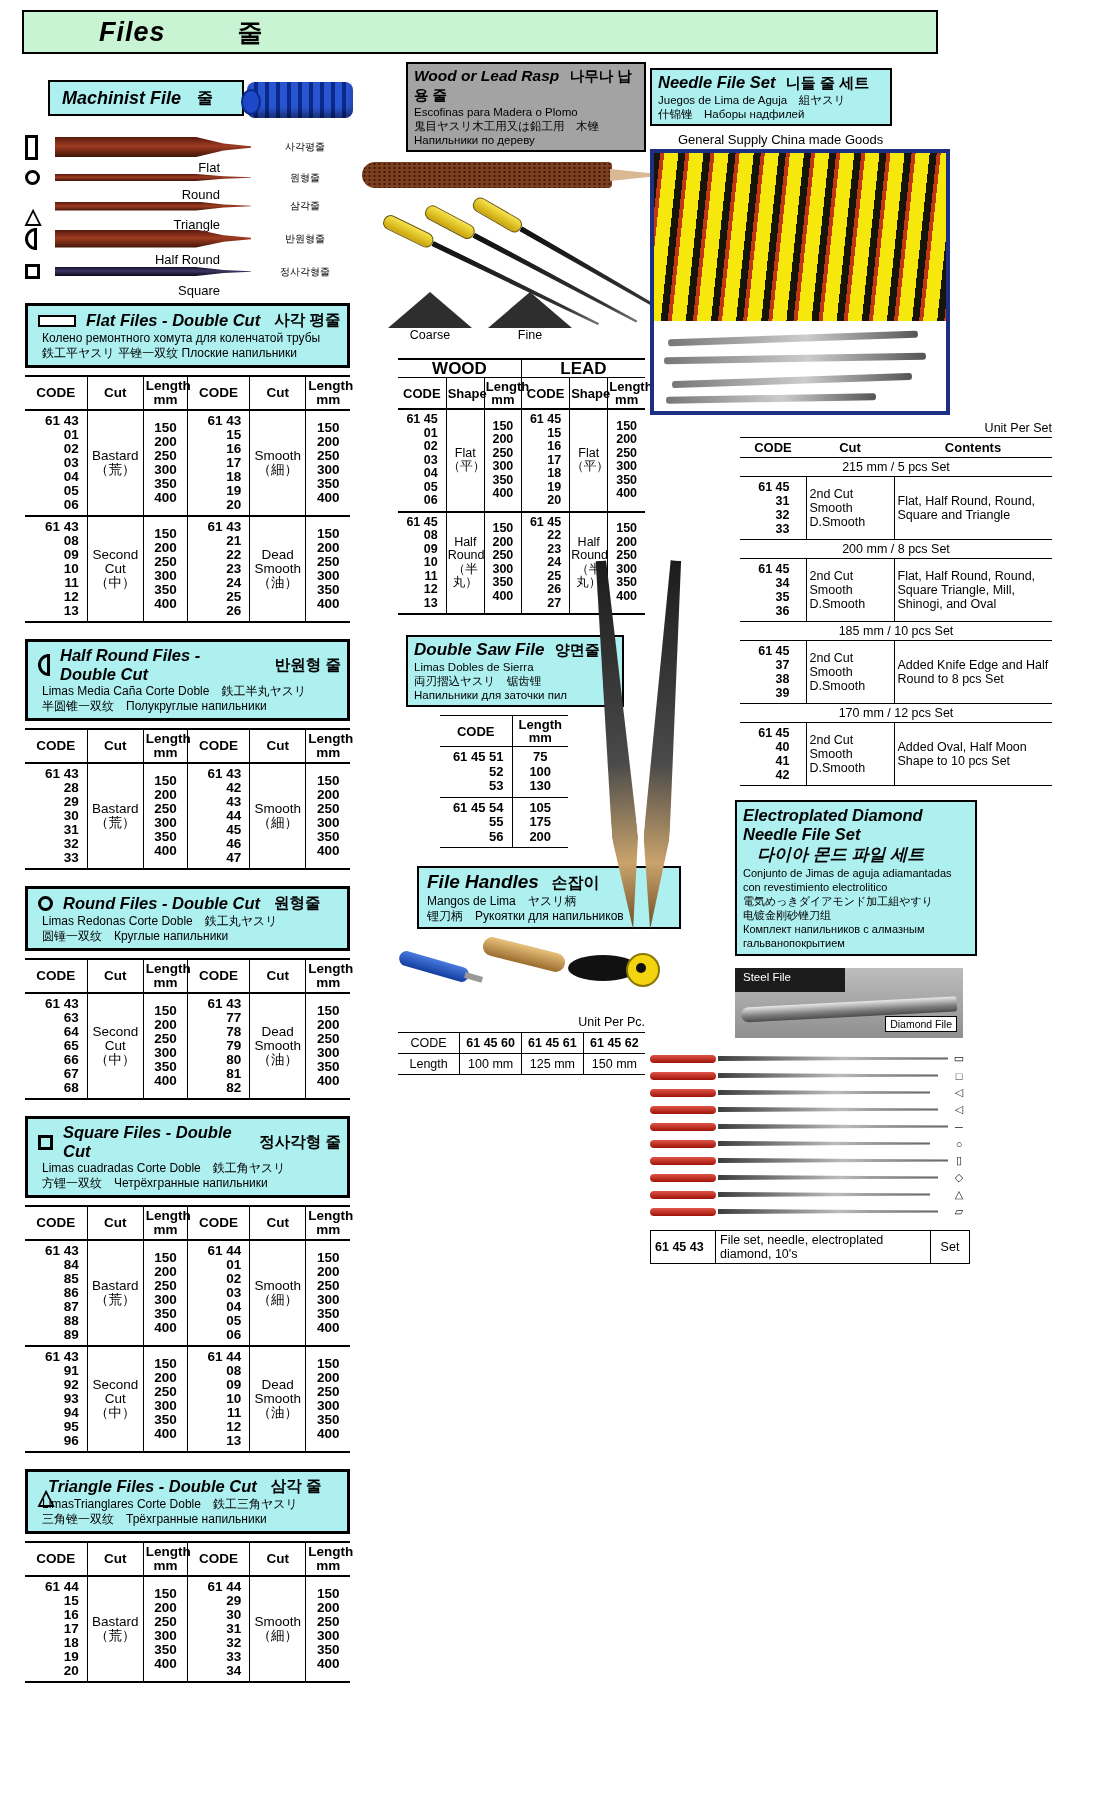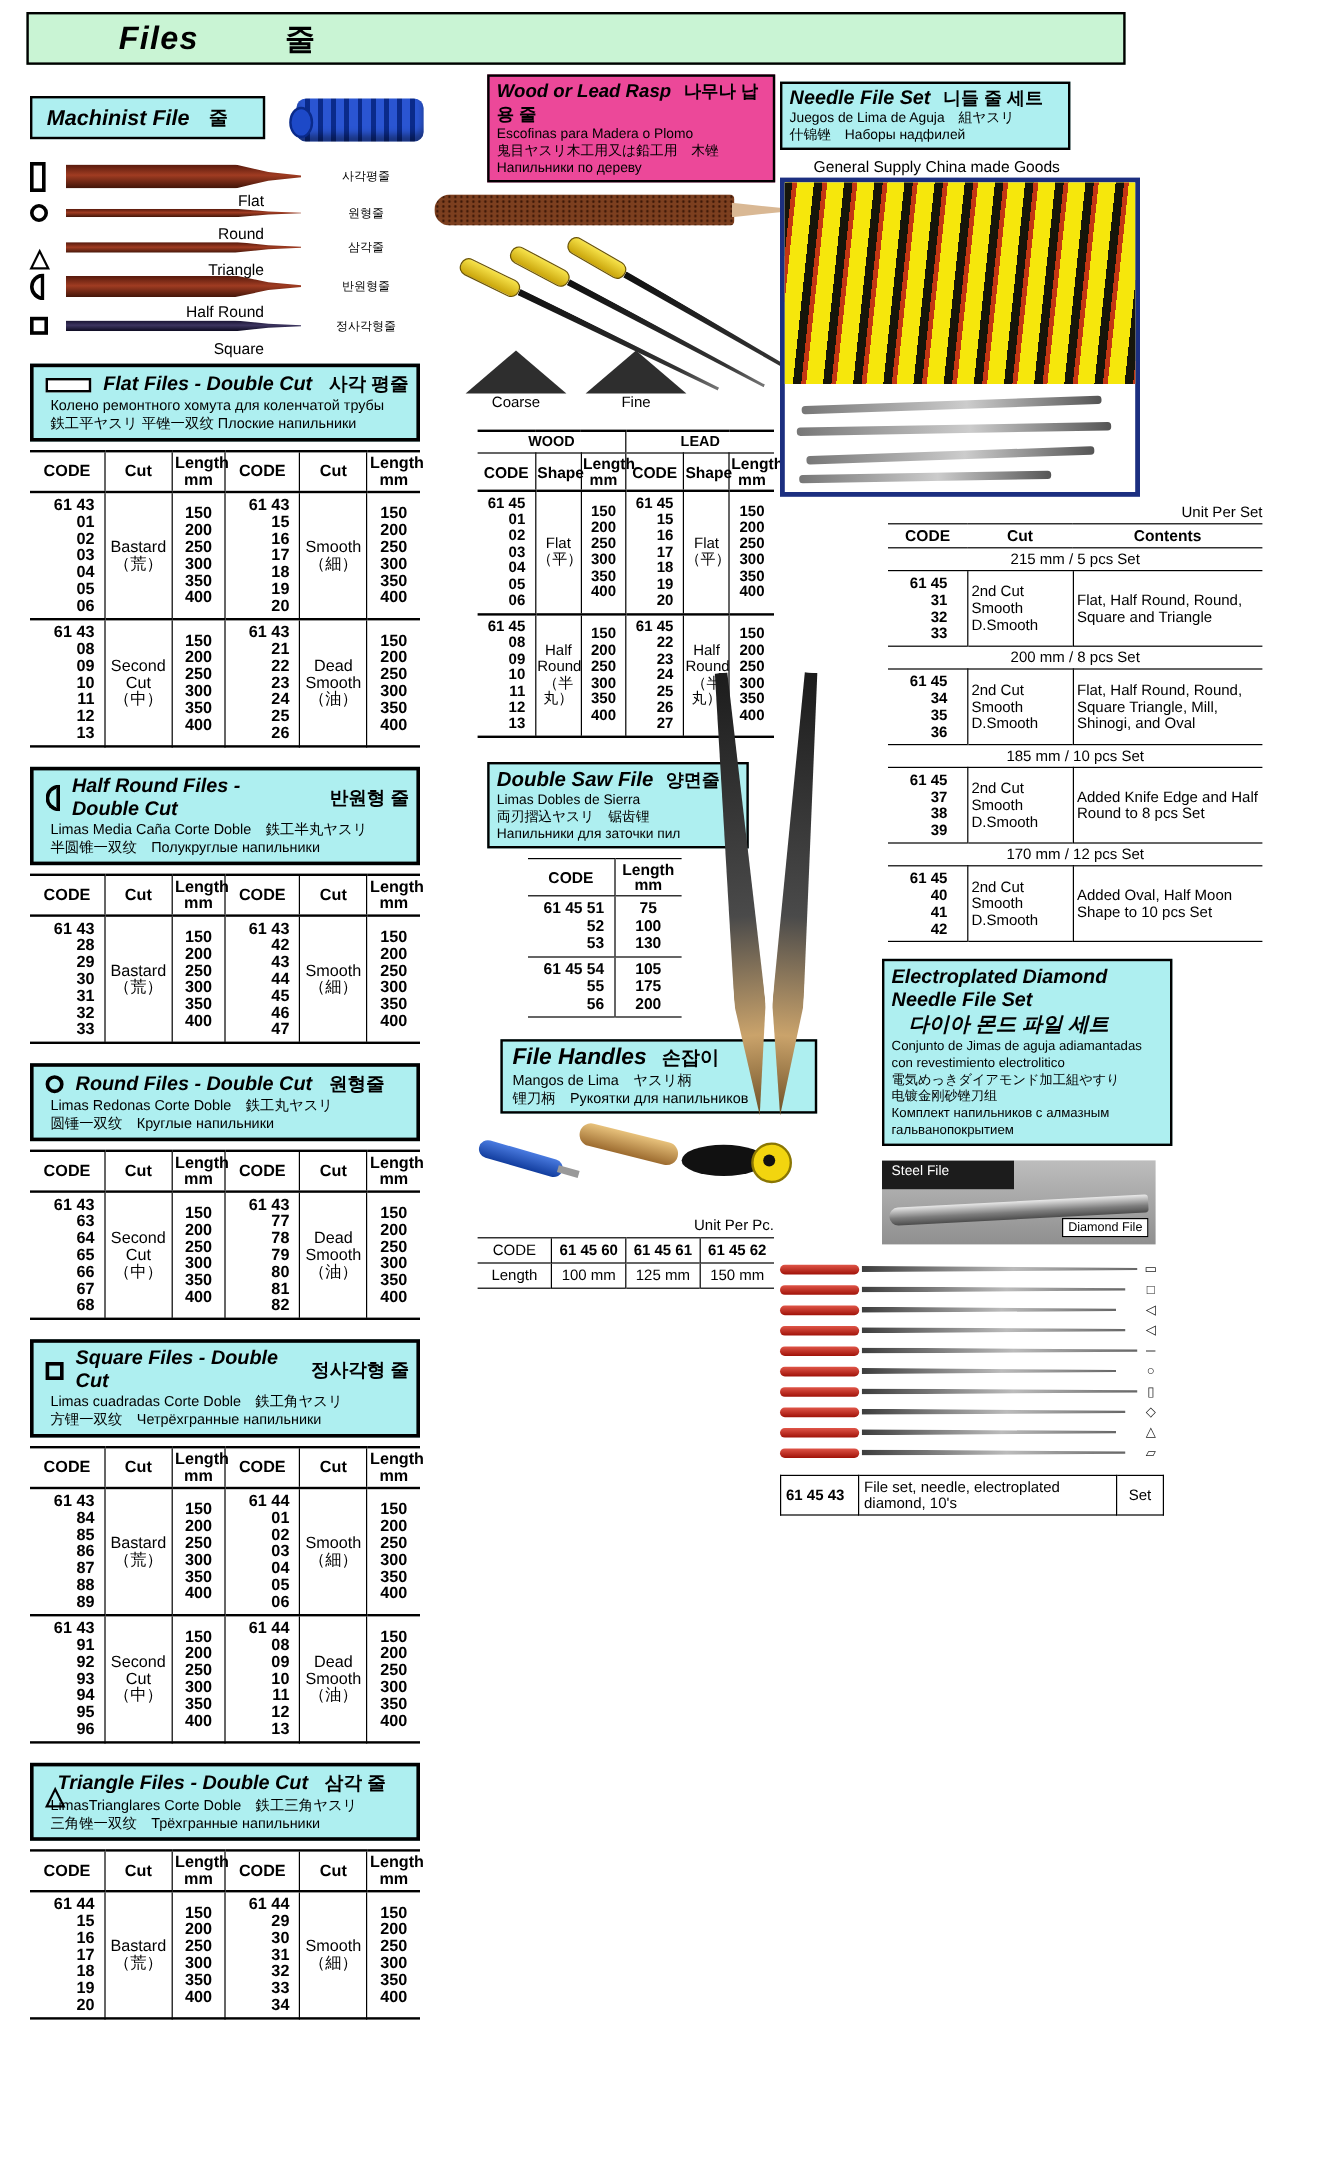--- a/index.html
+++ b/index.html
@@ -15,21 +15,21 @@
     border:2.5px solid #000;background:#c9f4d4;display:flex;align-items:center;gap:32px;
   }
   .page-head .t{font-size:27px;font-weight:bold;font-style:italic;margin-left:75px;letter-spacing:1px;}
   .page-head .tk{font-size:25px;font-weight:bold;margin-left:40px;}
   
   .col-left{position:absolute;left:25px;top:80px;width:325px;}
   .col-mid{position:absolute;left:370px;top:62px;width:280px;}
   .col-right{position:absolute;left:650px;top:68px;width:410px;}
   
   .mach-head{width:180px;height:32px;border:2.5px solid #000;background:#aeeff0;
-    display:flex;align-items:center;padding-left:12px;}
+    display:flex;align-items:center;padding-left:12px;margin-left:23px;}
   .mach-head .t{font-size:18px;font-weight:bold;font-style:italic;}
   .mach-head .tk{font-size:16px;font-weight:bold;margin-left:16px;}
   .mach-handle{position:absolute;left:222px;top:2px;width:106px;height:36px;border-radius:8px;
     background:repeating-linear-gradient(90deg,#2a55d2 0 7px,#0a2a8a 7px 11px);
     box-shadow:inset 0 -6px 6px rgba(0,0,0,.4);}
   .mach-handle:before{content:"";position:absolute;left:-6px;top:7px;width:16px;height:22px;
     border-radius:50%;background:#1d49c8;border:2px solid #0a2a8a;}
   .mach-items{margin-top:14px;}
   .m-row{display:flex;align-items:center;position:relative;}
   .m-ic{width:30px;display:flex;justify-content:flex-start;}
@@ -64,39 +64,39 @@
   .ftab col.c-code{width:62px;} .ftab col.c-cut{width:56px;} .ftab col.c-len{width:44px;}
   .ftab th{border-top:2px solid #000;border-bottom:2px solid #000;font-size:13.5px;font-weight:bold;
     padding:2px 2px;line-height:14px;}
   .ftab td{font-size:13.5px;line-height:14px;padding:3px 2px;}
   .ftab td+td,.ftab th+th{border-left:1.5px solid #000;}
   .ftab tr+tr td{border-top:2px solid #000;}
   .cell-code{text-align:right;font-weight:bold;padding-right:8px !important;}
   .cell-len{text-align:center;font-weight:bold;}
   .cell-cut{text-align:center;font-weight:normal;}
   
-  .wood-head{margin-left:36px;width:224px;border:2.5px solid #000;background:#ec4899;padding:3px 6px;}
+  .wood-head{margin-left:36px;width:224px;border:2.5px solid #000;background:#a3a3a3;padding:3px 6px;}
   .wood-head .t{font-size:15.5px;font-weight:bold;font-style:italic;}
   .wood-head .tk{font-size:14.5px;font-weight:bold;margin-left:6px;}
   .wood-head .s{font-size:11.5px;line-height:14px;}
   .wood-img{position:relative;height:198px;margin-top:8px;}
   .rasp{position:absolute;left:-8px;top:2px;width:250px;height:26px;border-radius:13px 4px 4px 13px;
     background-color:#7c3f1f;background-image:radial-gradient(#3a1606 1px,transparent 1.3px);background-size:5px 4px;}
   .rasp-tip{position:absolute;left:240px;top:9px;width:46px;height:12px;background:#d9b894;
     clip-path:polygon(0 0,100% 40%,100% 60%,0 100%);}
   .saw{position:absolute;display:flex;align-items:center;transform-origin:left center;}
   .saw .sh{width:52px;height:13px;border-radius:7px;background:linear-gradient(180deg,#f7e34a,#c9a40a);border:1px solid #6b5403;}
   .saw .sb{width:185px;height:6px;background:linear-gradient(90deg,#111,#333 80%,#777);
     clip-path:polygon(0 0,100% 30%,100% 70%,0 100%);}
   .tri{width:0;height:0;border-left:42px solid transparent;border-right:42px solid transparent;border-bottom:36px solid #2e2e2e;}
   .tri-label{font-size:12.5px;text-align:center;width:84px;}
   .wtab{margin-left:28px;width:247px;table-layout:fixed;border-bottom:2.5px solid #000;}
   .wtab col.c-code{width:48px;}.wtab col.c-shape{width:38px;}.wtab col.c-len{width:37px;}
   .wtab th{font-size:13px;font-weight:bold;line-height:13px;padding:2px 1px;}
-  .wtab .grp-row th{border-top:2px solid #000;border-bottom:1.5px solid #000;font-size:12px;}
+  .wtab .grp-row th{border-top:2px solid #000;border-bottom:1.5px solid #000;font-size:17px;}
   .wtab .sub-row th{border-bottom:2px solid #000;}
   .wtab td{font-size:12.5px;line-height:13.5px;padding:3px 1px;}
   .wtab td+td,.wtab .sub-row th+th{border-left:1.5px solid #000;}
   .wtab .grp-row th+th{border-left:1.5px solid #000;}
   .wtab tr+tr td{border-top:2px solid #000;}
   .saw-sec-head{margin-left:36px;margin-top:20px;width:202px;border:2.5px solid #000;background:#aeeff0;padding:3px 6px;}
   .saw-sec-head .t{font-size:17px;font-weight:bold;font-style:italic;}
   .saw-sec-head .tk{font-size:15px;font-weight:bold;margin-left:6px;}
   .saw-sec-head .s{font-size:11.5px;line-height:14px;}
   .stab{margin-left:70px;margin-top:8px;width:128px;table-layout:fixed;border-bottom:1.5px solid #000;}

